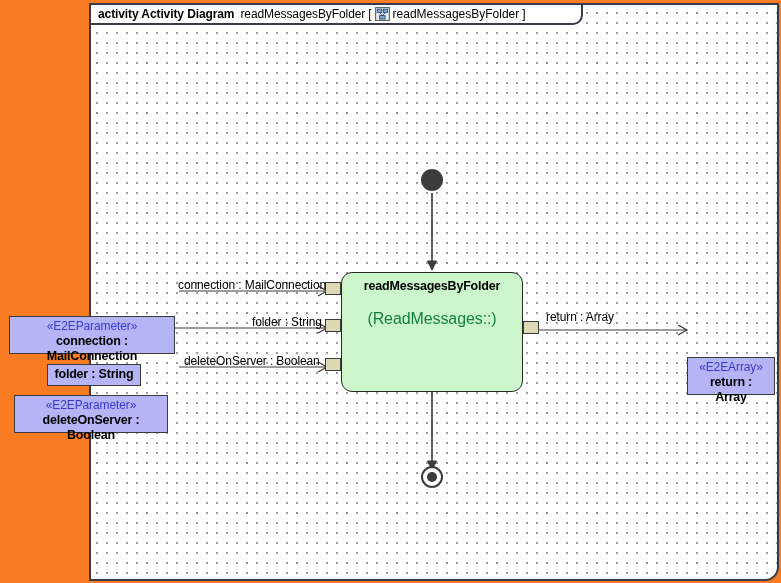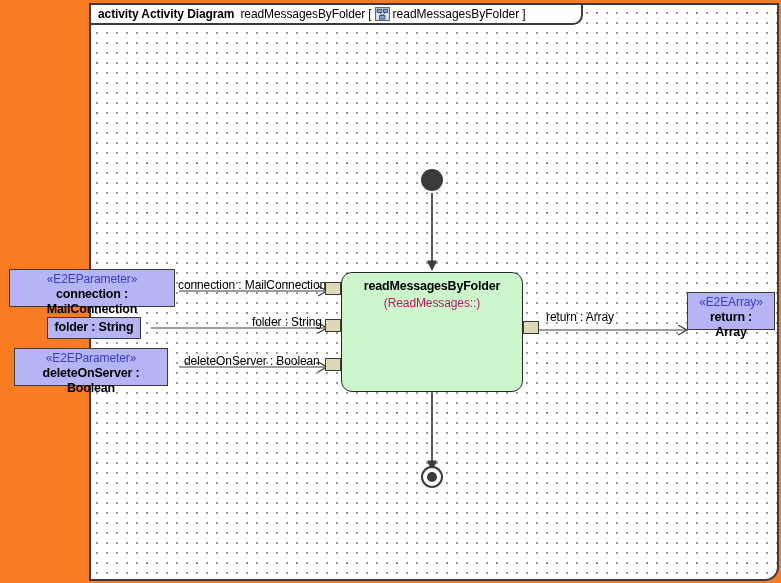--- a/index.html
+++ b/index.html
@@ -130,24 +130,24 @@
     z-index: 5;
   }
   .activity-title {
     font-size: 12.5px;
     font-weight: bold;
     color: #000;
     line-height: 15px;
     letter-spacing: -0.2px;
   }
   .activity-sub {
-    font-size: 12px;
-    color: #be185d;
+    font-size: 16px;
+    color: #15803d;
     line-height: 15px;
-    margin-top: 2px;
+    margin-top: 17px;
     letter-spacing: -0.1px;
   }
 
   
   .pin {
     position: absolute;
     width: 16px;
     height: 13px;
     box-sizing: border-box;
     background: #dcd9b4;
@@ -157,20 +157,21 @@
 
   
   .param-box {
     position: absolute;
     box-sizing: border-box;
     background: #b5b5f5;
     border: 1.5px solid #3a3a3a;
     text-align: center;
     z-index: 5;
     padding: 2px 6px;
+    margin-top: 47px;
   }
   .param-stereo {
     font-size: 12px;
     font-style: normal;
     color: #3b3bc8;
     line-height: 15px;
     letter-spacing: -0.1px;
   }
   .param-label {
     font-size: 12.5px;
@@ -286,21 +287,21 @@
 
     <div class="param-box" style="left:47px; top:317px; width:94px; height:22px; padding-top:2px;">
       <div class="param-label">folder : String</div>
     </div>
 
     <div class="param-box" style="left:14px; top:348px; width:154px; height:38px;">
       <div class="param-stereo">«E2EParameter»</div>
       <div class="param-label">deleteOnServer : Boolean</div>
     </div>
 
-    <div class="param-box" style="left:687px; top:292px; width:88px; height:38px;">
+    <div class="param-box" style="left:687px; top:310px; width:88px; height:38px;">
       <div class="param-stereo">«E2EArray»</div>
       <div class="param-label">return : Array</div>
     </div>
 
     <div class="edge-label" style="left:178px; top:278px;">connection : MailConnection</div>
     <div class="edge-label" style="left:252px; top:315px;">folder : String</div>
     <div class="edge-label" style="left:184px; top:354px;">deleteOnServer : Boolean</div>
     <div class="edge-label" style="left:546px; top:310px;">return : Array</div>
 
   </div>

